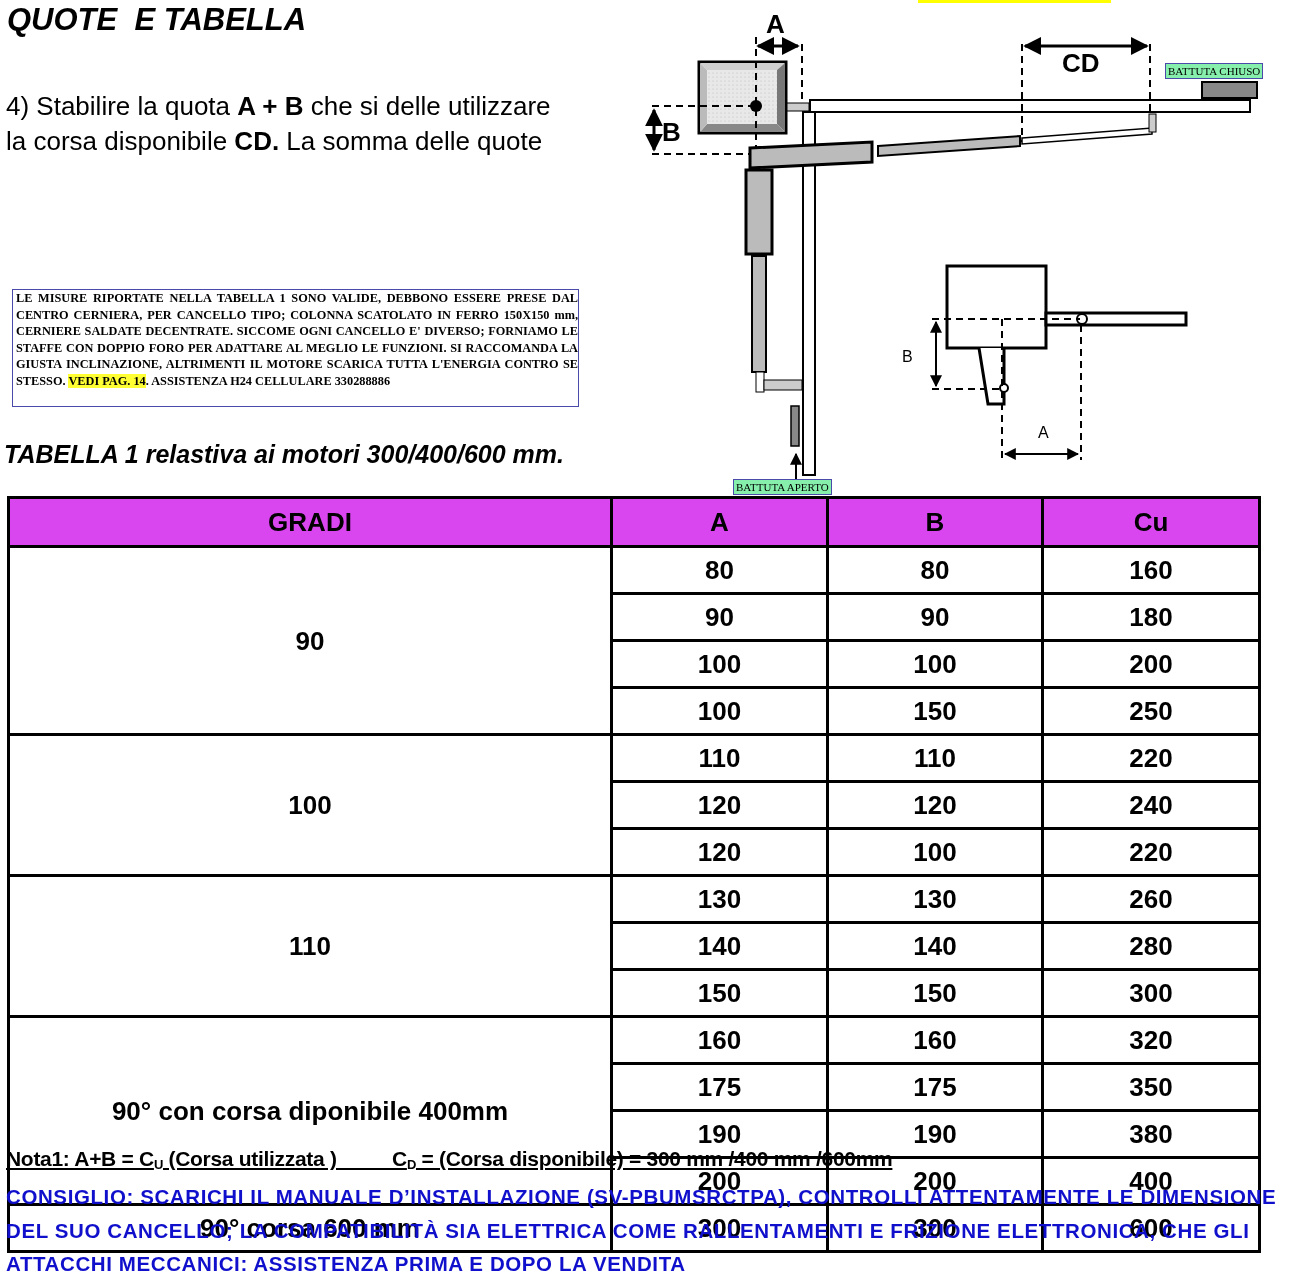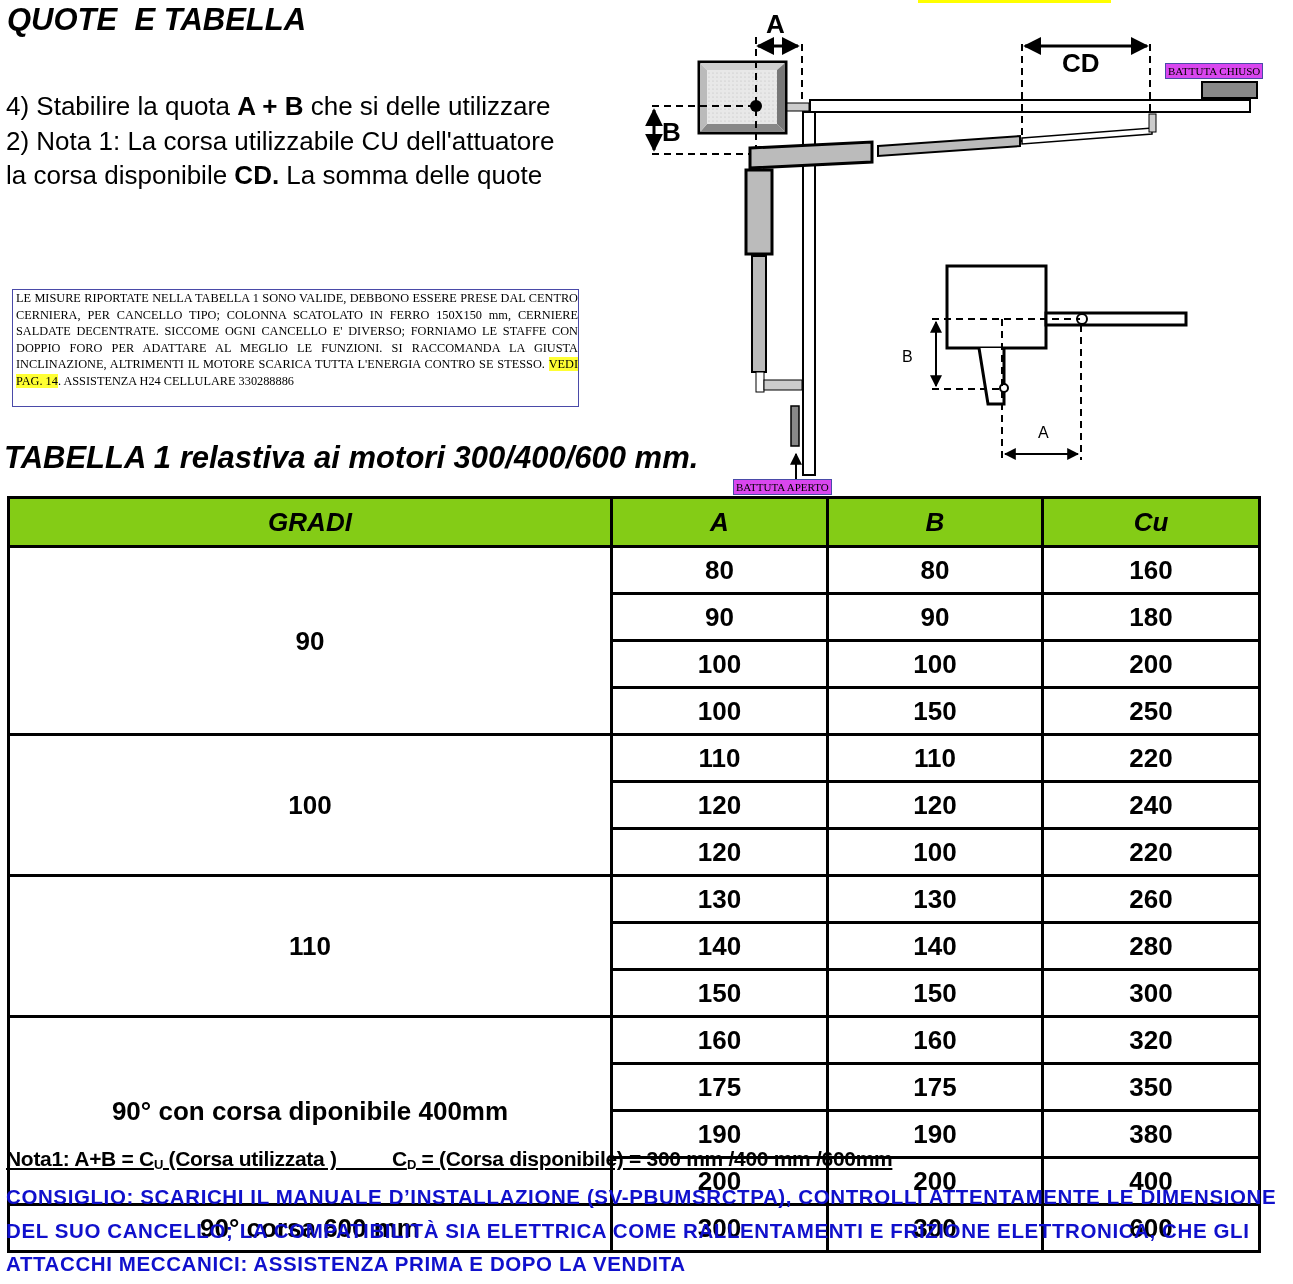--- a/index.html
+++ b/index.html
@@ -1,48 +1,47 @@
 <!DOCTYPE html>
 <html><head>
 <meta charset="utf-8">
 <style>
   html, body { margin:0; padding:0; background:#ffffff; }
   body { width:1293px; height:1284px; position:relative; overflow:hidden; font-family:"Liberation Sans", sans-serif; color:#000; }
   .abs { position:absolute; }
   .title { left:7px; top:2px; font-size:31px; font-weight:bold; font-style:italic; letter-spacing:0px; white-space:pre; }
   .steps { left:6px; top:89px; font-size:26px; line-height:34.5px; width:640px; }
   .steps b { font-weight:bold;margin-top:40px; }
-  .notice { left:12px; top:289px; width:567px; height:118px; border:1px solid #4a4aa8; font-family:"Liberation Serif", serif; font-size:12.3px; line-height:16.6px; padding:0 0 0 3px; box-sizing:border-box; text-align:justify; }
+  .notice { left:12px; top:289px; width:567px; height:118px; border:1px solid #4a4aa8; font-family:"Liberation Serif", serif; font-size:12.3px; line-height:16.6px; padding:0 0 0 3px; box-sizing:border-box; text-align:justify;font-weight:bold; }
   .notice .hl { background:#ffff33; }
-  .tab-title { left:4px; top:440px; font-size:31px; font-weight:bold; font-style:italic; white-space:nowrap;text-align:center; }
+  .tab-title { left:4px; top:440px; font-size:25px; font-weight:bold; font-style:italic; white-space:nowrap;text-align:center; }
   .yellow-bar { left:918px; top:0px; width:193px; height:3px; background:#ffff00; }
 
   table.spec { position:absolute; left:7px; top:496px; width:1251px; border-collapse:collapse; table-layout:fixed; }
   table.spec th, table.spec td { border:3px solid #000; text-align:center; padding:0; font-size:26px; font-weight:bold; }
-  table.spec th { background:#84cc16; font-weight:bold; height:37px; line-height:46px; vertical-align:bottom;font-style:italic; }
+  table.spec th { background:#d946ef; font-weight:bold; height:37px; line-height:46px; vertical-align:bottom; }
   table.spec td { height:37.5px; line-height:44px; vertical-align:bottom; }
   table.spec td.grp { vertical-align:middle; line-height:30px; }
 
   .nota { left:6px; top:1147px; font-size:21px; font-weight:bold; white-space:pre; letter-spacing:-0.3px;text-decoration:underline; }
   .nota sub { font-size:13px; vertical-align:-3px; }
   .consiglio { left:6px; top:1180px; width:1290px; font-size:20.5px; font-weight:bold; color:#1010cc; line-height:33.5px; letter-spacing:0.6px; }
 
-  .lbl-box { font-family:"Liberation Serif", serif; font-size:11px; border:1px solid #4a4aa8; background:#d946ef; padding:1px 2px; white-space:nowrap; }
+  .lbl-box { font-family:"Liberation Serif", serif; font-size:11px; border:1px solid #4a4aa8; background:#86efac; padding:1px 2px; white-space:nowrap; }
   .dim-lbl { font-family:"Liberation Sans", sans-serif; font-weight:bold; }
 </style>
 </head>
 <body>
 
 <div class="abs yellow-bar"></div>
 
 <div class="abs title">QUOTE  E TABELLA</div>
 
 <div class="abs steps">
   <div><span>4) Stabilire la quota </span><b>A + B</b><span> che si delle utilizzare</span></div>
-  <div>2) Nota 1: La corsa utilizzabile CU dell'attuatore</div>
   <div><span>la corsa disponibile </span><b>CD.</b><span> La somma delle quote</span></div>
 </div>
 
 <div class="abs notice"><span>LE MISURE RIPORTATE NELLA TABELLA 1 SONO VALIDE, DEBBONO ESSERE PRESE DAL CENTRO CERNIERA, PER CANCELLO TIPO; COLONNA SCATOLATO IN FERRO 150X150 mm, CERNIERE SALDATE DECENTRATE. SICCOME OGNI CANCELLO E' DIVERSO; FORNIAMO LE STAFFE CON DOPPIO FORO PER ADATTARE AL MEGLIO LE FUNZIONI. SI RACCOMANDA LA GIUSTA INCLINAZIONE, ALTRIMENTI IL MOTORE SCARICA TUTTA L'ENERGIA CONTRO SE STESSO. </span><span class="hl">VEDI PAG. 14</span><span>. ASSISTENZA H24 CELLULARE 330288886</span></div>
 
 <div class="abs tab-title">TABELLA 1 relastiva ai motori 300/400/600 mm.</div>
 
 <svg class="abs" style="left:640px;top:0;" width="650" height="500">
   <defs>
     <pattern id="dots" width="4" height="4" patternUnits="userSpaceOnUse">

